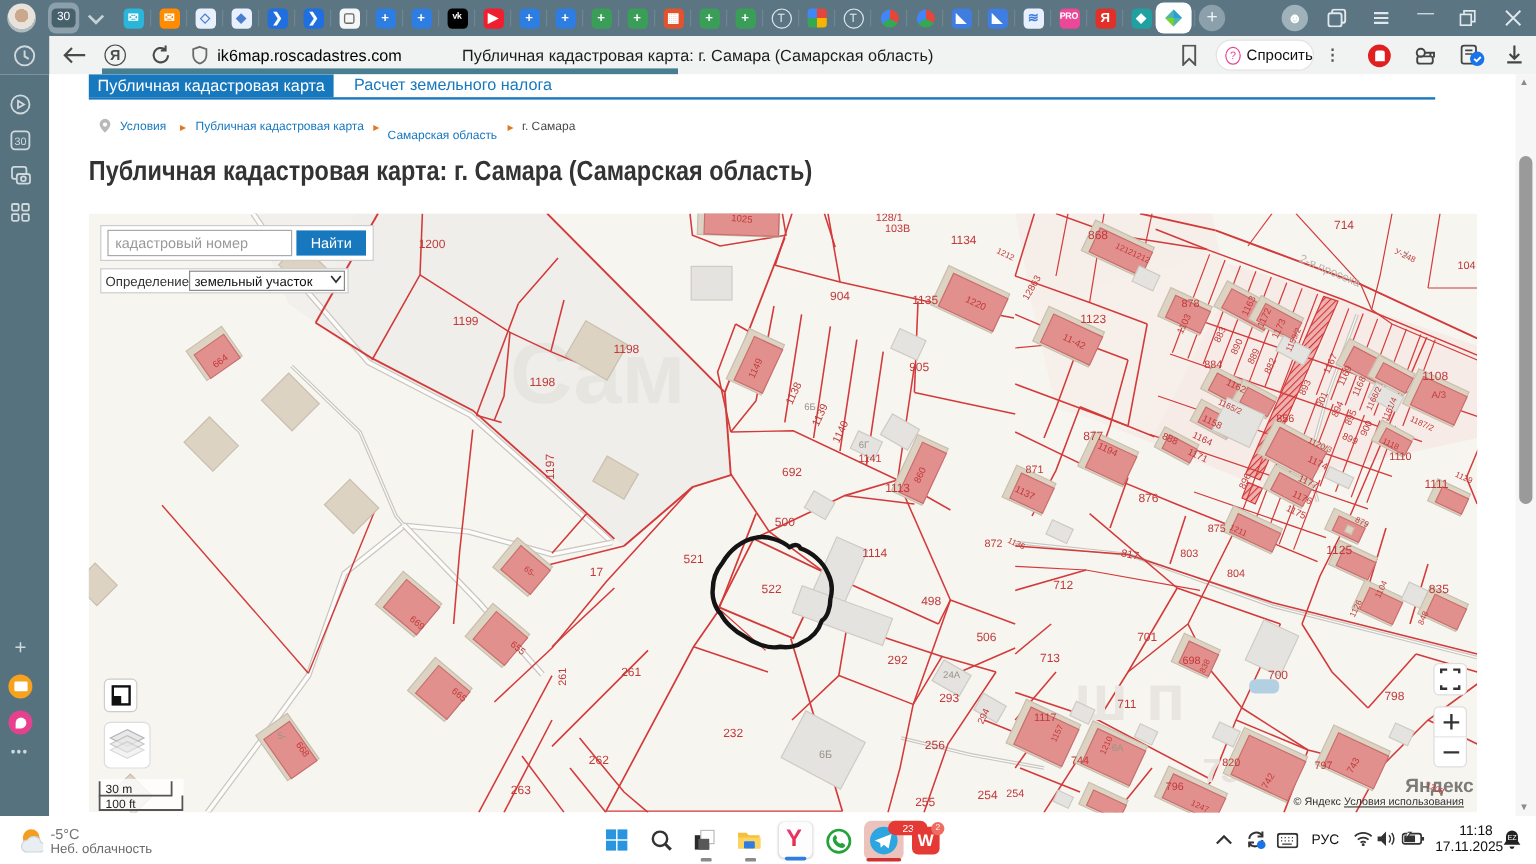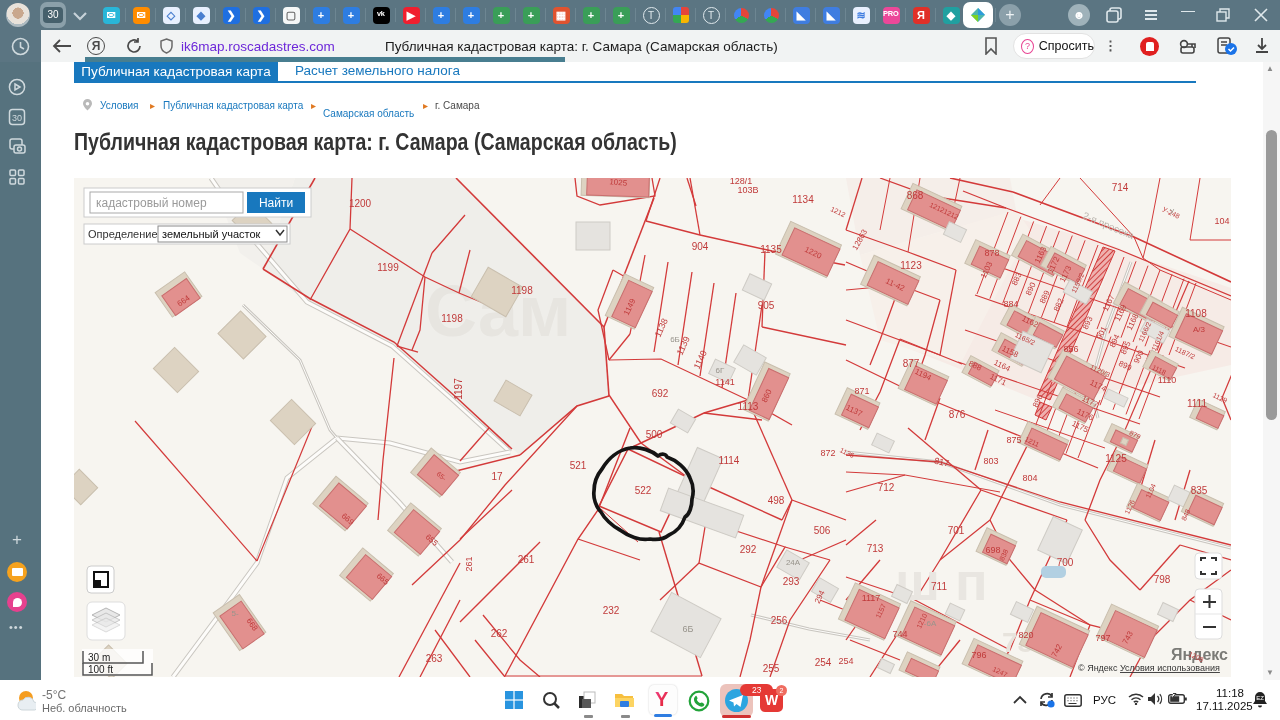--- a/index.html
+++ b/index.html
@@ -152,21 +152,21 @@
 <svg class="abs" style="left:52px;top:38px" width="20" height="16">
     <path d="M19,8 H3 M8,2 L2,8 L8,14" fill="none" stroke="#4a4a4a" stroke-width="1.8"></path>
   </svg>
 <div class="abs" style="left:87px;top:37px;width:18px;height:18px;border-radius:50%;border:1.7px solid #4a4a4a;color:#4a4a4a;font-size:12px;font-weight:bold;text-align:center;line-height:17px">Я</div>
 <svg class="abs" style="left:125px;top:37px" width="18" height="18">
     <path d="M15,9 a6,6 0 1 1 -2,-4.5 M13,1 v4 h-4" fill="none" stroke="#4a4a4a" stroke-width="1.7"></path>
   </svg>
 <svg class="abs" style="left:159px;top:38px" width="15" height="16">
     <path d="M7.5,1 L13,3 V8 c0,4 -3,6 -5.5,7 C5,14 2,12 2,8 V3 Z" fill="none" stroke="#6a6a6a" stroke-width="1.5"></path>
   </svg>
-<div class="abs" style="left:181px;top:39px;font-size:13.5px;color:#6d28d9">ik6map.roscadastres.com</div>
+<div class="abs" style="left:181px;top:39px;font-size:13.5px;color:#000000">ik6map.roscadastres.com</div>
 <div class="abs" style="left:385px;top:39px;font-size:13.5px;color:#1b1b1b">Публичная кадастровая карта: г. Самара (Самарская область)</div>
 <svg class="abs" style="left:984px;top:37px" width="14" height="18">
     <path d="M2,1 h10 v16 l-5,-5 l-5,5 Z" fill="none" stroke="#555" stroke-width="1.6"></path>
   </svg>
 <div class="abs" style="left:1013px;top:33px;width:82px;height:26px;background:#fff;border:1px solid #e2e2e2;border-radius:13px;display:flex;align-items:center;padding-left:7px;gap:5px">
     <div style="width:15px;height:15px;border-radius:50%;border:1.6px solid #e84393;color:#e84393;font-size:9px;text-align:center;line-height:13px">?</div>
     <span style="font-size:12.5px;color:#111">Спросить</span>
   </div>
 <div class="abs" style="left:1104px;top:38px;color:#555;font-size:13px;font-weight:bold">⋮</div>
 <div class="abs" style="left:1140px;top:37px;width:19px;height:19px;border-radius:50%;background:#e02020;display:flex;align-items:center;justify-content:center">

